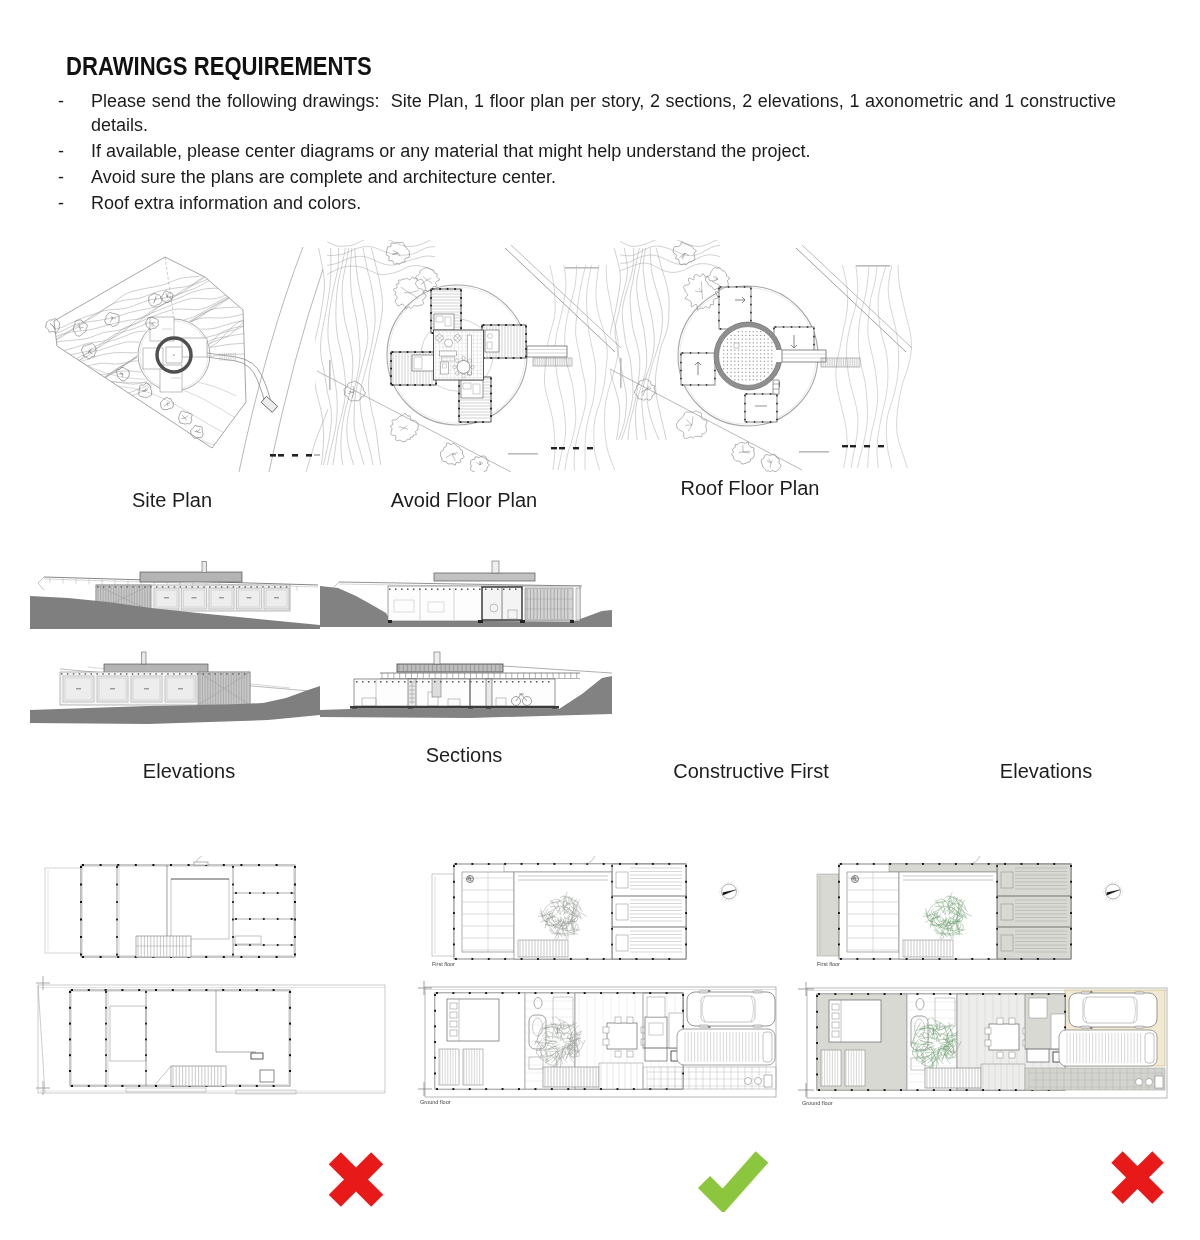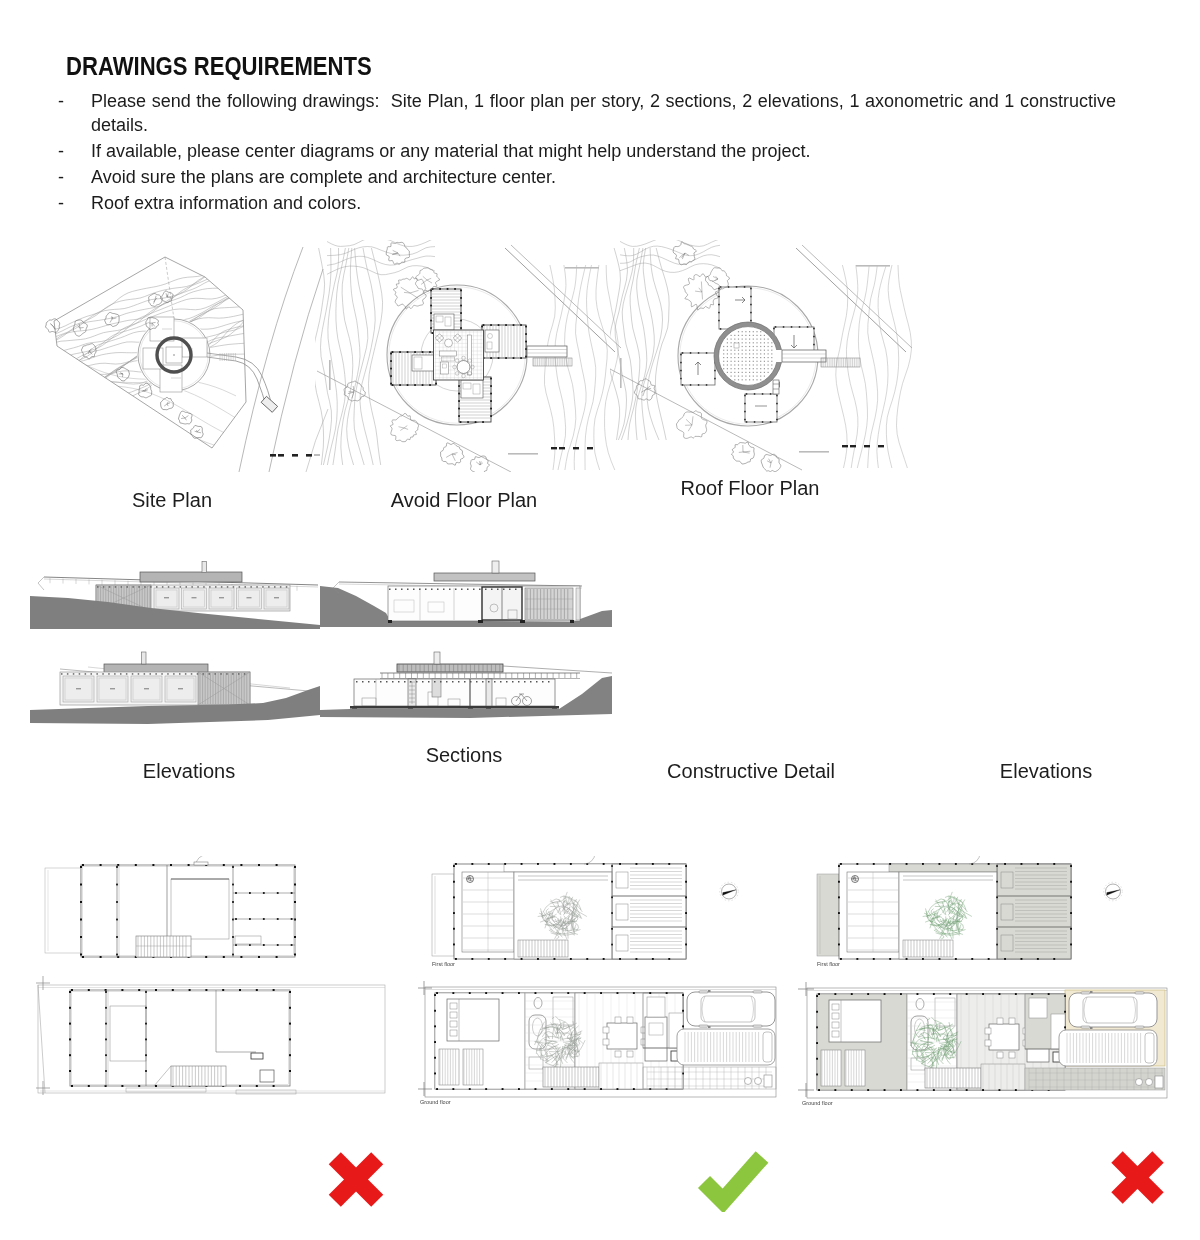--- a/index.html
+++ b/index.html
@@ -25,21 +25,21 @@
           <td>Roof extra information and colors.</td>
         </tr>
 </tbody>
     </table>
   </div>
 <div class="lab" style="left:172px;top:489px">Site Plan</div>
 <div class="lab" style="left:464px;top:489px">Avoid Floor Plan</div>
 <div class="lab" style="left:750px;top:477px">Roof Floor Plan</div>
 <div class="lab" style="left:189px;top:760px">Elevations</div>
 <div class="lab" style="left:464px;top:744px">Sections</div>
-<div class="lab" style="left:751px;top:760px">Constructive Detail</div>
+<div class="lab" style="left:751px;top:760px">Constructive First</div>
 <div class="lab" style="left:1046px;top:760px">Elevations</div>
 <svg style="position:absolute;left:40px;top:245px" width="290" height="232" viewBox="0 0 290 232">
     <clipPath id="siteclip">
       <path d="M125 12L14 76L17 101L172 203L206 157L203 65L165 32Z"></path>
     </clipPath>
     <g clip-path="url(#siteclip)">
       <path d="M2.1 86.2Q11.8 84.9 16.5 83.9Q21.2 82.9 25.4 80.8Q29.6 78.6 33.9 76.7Q38.2 74.8 42.5 73.0Q46.9 71.2 51.5 70.0Q56.1 68.8 60.2 66.5Q64.3 64.2 68.4 61.7Q72.4 59.3 76.1 55.9Q79.8 52.5 83.8 50.1Q87.9 47.6 92.5 46.4Q97.1 45.2 101.8 44.2Q106.5 43.2 111.3 42.4Q116.1 41.7 120.7 40.4Q125.3 39.2 129.6 37.3Q133.9 35.5 138.4 34.0Q142.9 32.6 147.9 32.2Q152.9 31.9 157.8 31.4Q162.7 30.9 166.9 28.8Q171.2 26.7 175.3 24.6Q179.5 22.4 183.3 19.3L187.1 16.3" stroke="#9c9c9c" stroke-width="0.5" fill="none"></path>
       <path d="M5.3 94.0Q13.7 89.6 18.0 87.8Q22.3 86.0 26.5 83.7Q30.6 81.5 35.1 79.9Q39.5 78.3 43.8 76.5Q48.2 74.7 52.4 72.5Q56.6 70.4 60.3 67.1Q64.0 63.8 68.0 61.3Q72.0 58.8 76.5 57.3Q81.0 55.8 85.8 55.0Q90.6 54.3 95.5 53.8Q100.4 53.3 104.8 51.5Q109.1 49.7 113.6 48.1Q118.0 46.5 122.6 45.4Q127.3 44.3 132.1 43.5Q136.9 42.8 141.8 42.3Q146.8 41.8 151.1 40.1Q155.5 38.4 159.5 35.8Q163.5 33.2 167.1 29.7Q170.7 26.2 174.8 23.8Q178.9 21.4 183.3 19.7L187.7 18.0" stroke="#9c9c9c" stroke-width="0.5" fill="none"></path>
       <path d="M5.9 95.8Q14.5 92.0 18.9 90.4Q23.3 88.8 27.7 87.1Q32.1 85.4 36.2 83.0Q40.3 80.6 44.0 77.3Q47.7 74.0 51.7 71.3Q55.6 68.7 60.0 67.0Q64.5 65.4 69.4 64.9Q74.3 64.3 79.3 64.1Q84.3 63.9 88.8 62.4Q93.3 60.9 97.7 59.2Q102.1 57.5 106.5 55.9Q111.0 54.3 116.0 54.0Q121.0 53.7 125.7 52.7Q130.4 51.7 134.9 50.4Q139.4 49.0 143.5 46.7Q147.7 44.4 151.3 41.0Q155.0 37.6 158.9 34.9Q162.9 32.2 167.3 30.5Q171.7 28.8 176.2 27.4Q180.7 26.0 185.0 24.0L189.2 22.0" stroke="#9c9c9c" stroke-width="0.5" fill="none"></path>
       <path d="M7.3 99.4Q15.8 95.6 19.9 93.1Q24.0 90.7 27.7 87.6Q31.5 84.4 35.4 81.6Q39.3 78.9 44.0 77.8Q48.7 76.7 53.5 76.1Q58.4 75.5 63.2 74.6Q67.9 73.8 72.6 72.8Q77.4 71.9 81.7 70.1Q86.1 68.3 90.7 67.3Q95.4 66.2 100.1 65.2Q104.8 64.2 109.6 63.4Q114.4 62.7 118.9 61.2Q123.4 59.7 127.4 57.2Q131.4 54.7 135.1 51.2Q138.7 47.8 142.7 45.2Q146.7 42.7 151.1 41.0Q155.5 39.3 159.9 37.5Q164.2 35.7 168.5 33.7Q172.7 31.7 177.1 29.9Q181.4 28.2 185.6 25.8L189.7 23.5" stroke="#9c9c9c" stroke-width="0.5" fill="none"></path>

